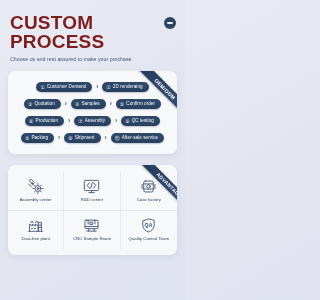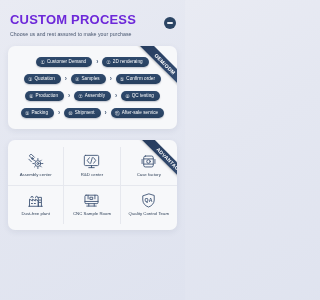--- a/index.html
+++ b/index.html
@@ -10,24 +10,24 @@
     font-family:"Liberation Sans", sans-serif;
     background:linear-gradient(150deg,#e9ebf3 0%,#e4e7f1 40%,#dfe3ef 100%);
     position:relative;
   }
   
   .header{
     padding:13px 10px 9px 10px;
     position:relative;
   }
   .title{
-    font-size:13px;
+    font-size:19px;
     font-weight:bold;
     letter-spacing:.2px;
-    color:#6d28d9;
+    color:#7f1d1d;
     line-height:1;
     font-stretch:condensed;
   }
   .subtitle{
     margin-top:5px;
     font-size:5.2px;
     color:#46546d;
     letter-spacing:.05px;
   }
   .header-badge{

